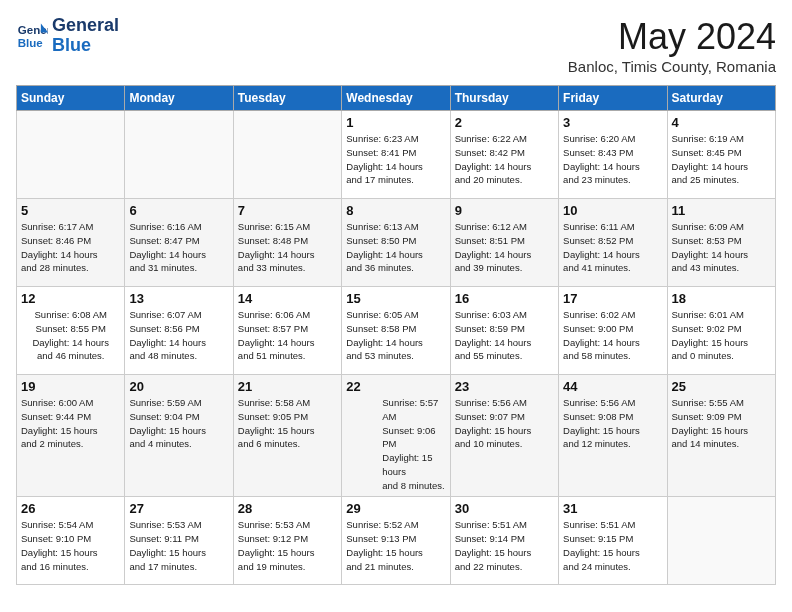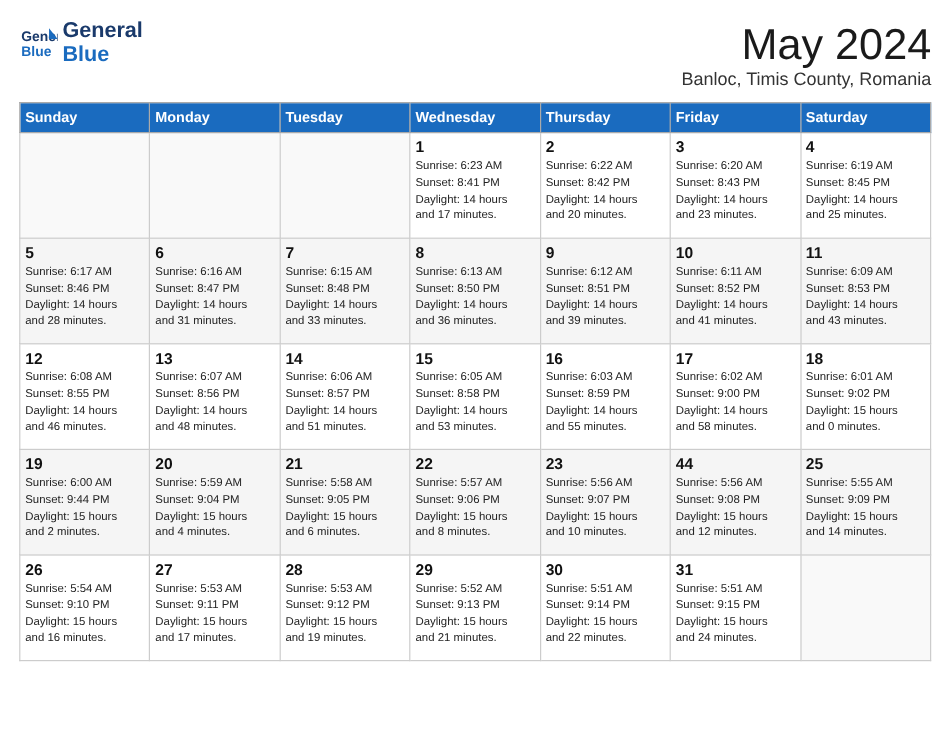--- a/index.html
+++ b/index.html
@@ -200,21 +200,21 @@
           <span class="day-num">11</span>
           <div class="day-info" style="white-space: pre-line;">Sunrise: 6:09 AM
 Sunset: 8:53 PM
 Daylight: 14 hours
 and 43 minutes.</div>
         </td>
       </tr>
       <tr>
         <td>
           <span class="day-num">12</span>
-          <div class="day-info" style="white-space: pre-line;">Sunrise: 6:08 AM
+          <div class="day-info" style="white-space: pre-line; text-align: center;">Sunrise: 6:08 AM
 Sunset: 8:55 PM
 Daylight: 14 hours
 and 46 minutes.</div>
         </td>
         <td>
           <span class="day-num">13</span>
           <div class="day-info" style="white-space: pre-line;">Sunrise: 6:07 AM
 Sunset: 8:56 PM
 Daylight: 14 hours
 and 48 minutes.</div>
@@ -272,21 +272,21 @@
         </td>
         <td>
           <span class="day-num">21</span>
           <div class="day-info" style="white-space: pre-line;">Sunrise: 5:58 AM
 Sunset: 9:05 PM
 Daylight: 15 hours
 and 6 minutes.</div>
         </td>
         <td>
           <span class="day-num">22</span>
-          <div class="day-info" style="white-space: pre-line;">Sunrise: 5:57 AM
+          <div class="day-info" style="white-space: pre-line; margin-left: 36px;">Sunrise: 5:57 AM
 Sunset: 9:06 PM
 Daylight: 15 hours
 and 8 minutes.</div>
         </td>
         <td>
           <span class="day-num">23</span>
           <div class="day-info" style="white-space: pre-line;">Sunrise: 5:56 AM
 Sunset: 9:07 PM
 Daylight: 15 hours
 and 10 minutes.</div>

